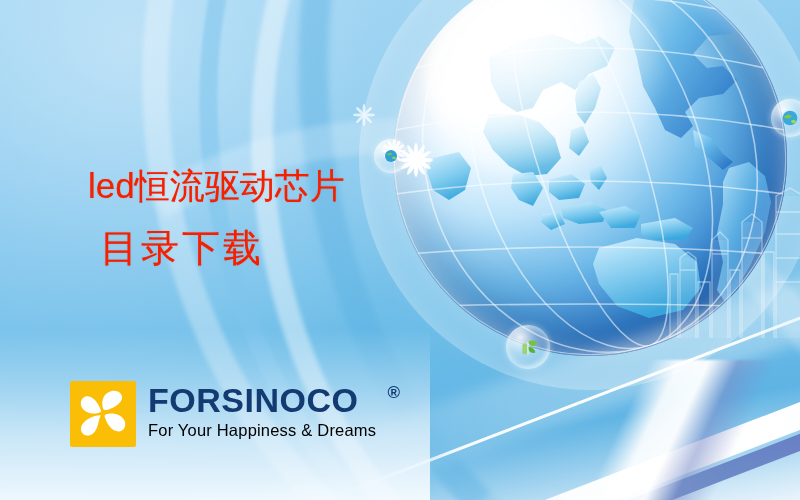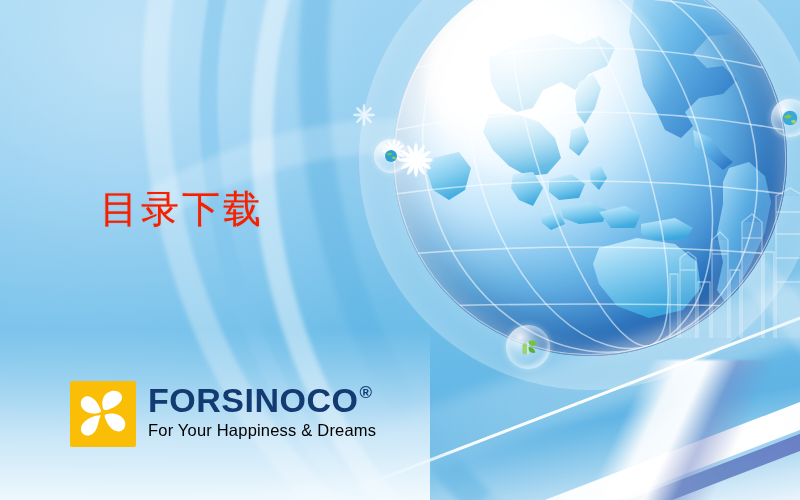--- a/index.html
+++ b/index.html
@@ -148,21 +148,21 @@
   .logo-mark{
     width:66px;height:66px;background:#FBBE06;border-radius:2px;
     position:relative;flex:0 0 auto;
   }
   .logo-mark svg{position:absolute;inset:0;}
   .logo-text{margin-left:12px;padding-top:2px;}
   .logo-name{
     font-family:"Liberation Sans","DejaVu Sans",sans-serif;
     font-size:34px;font-weight:bold;color:#143A72;
     letter-spacing:.5px;line-height:1;white-space:nowrap;
-    display:flex;align-items:flex-start;
+    display:flex;align-items:flex-start;gap:28px;
   }
   .logo-reg{font-size:17px;line-height:1;margin-left:1px;margin-top:1px;}
   .logo-tag{
     font-family:"Liberation Sans","DejaVu Sans",sans-serif;
     font-size:16.5px;color:#000000;letter-spacing:.2px;
     margin-top:4px;white-space:nowrap;
   }
 </style>
 </head>
 <body>
@@ -359,20 +359,21 @@
 
   <div class="band band-soft"></div>
   <div class="band band-thin"></div>
   <div class="band band-dark"></div>
   <div class="band band-wide"></div>
   <div class="corner-wedge"></div>
 
   <div class="bg-bottom-fade"></div>
 
   <div class="headline">
+    <div class="hl-line1">led恒流驱动芯片</div>
     <div class="hl-line2">目录下载</div>
   </div>
 
   <div class="logo">
     <div class="logo-mark">
       <svg viewBox="0 0 66 66">
         <g fill="#ffffff">
           <path d="M33.5 28.5 C31 23 32 15 38 11.5 C45 7.5 51.5 11 52 16 C52.5 21.5 45 26.5 38.5 28.5 C36.5 29.1 34.6 29.3 33.5 28.5 Z"></path>
           <path d="M30.5 31 C25 33.8 16.5 33 12.5 27.5 C8.5 21.8 12 15 17.5 15.2 C24 15.5 28.8 23 30.8 29 C31.2 30 31.2 30.7 30.5 31 Z"></path>
           <path d="M30.8 34.5 C28 39.5 28.5 48 23 52.5 C17.5 57 10.5 53.5 11 47.5 C11.5 41 19.5 36.5 26 34.8 C28.5 34.1 30.2 33.9 30.8 34.5 Z"></path>

